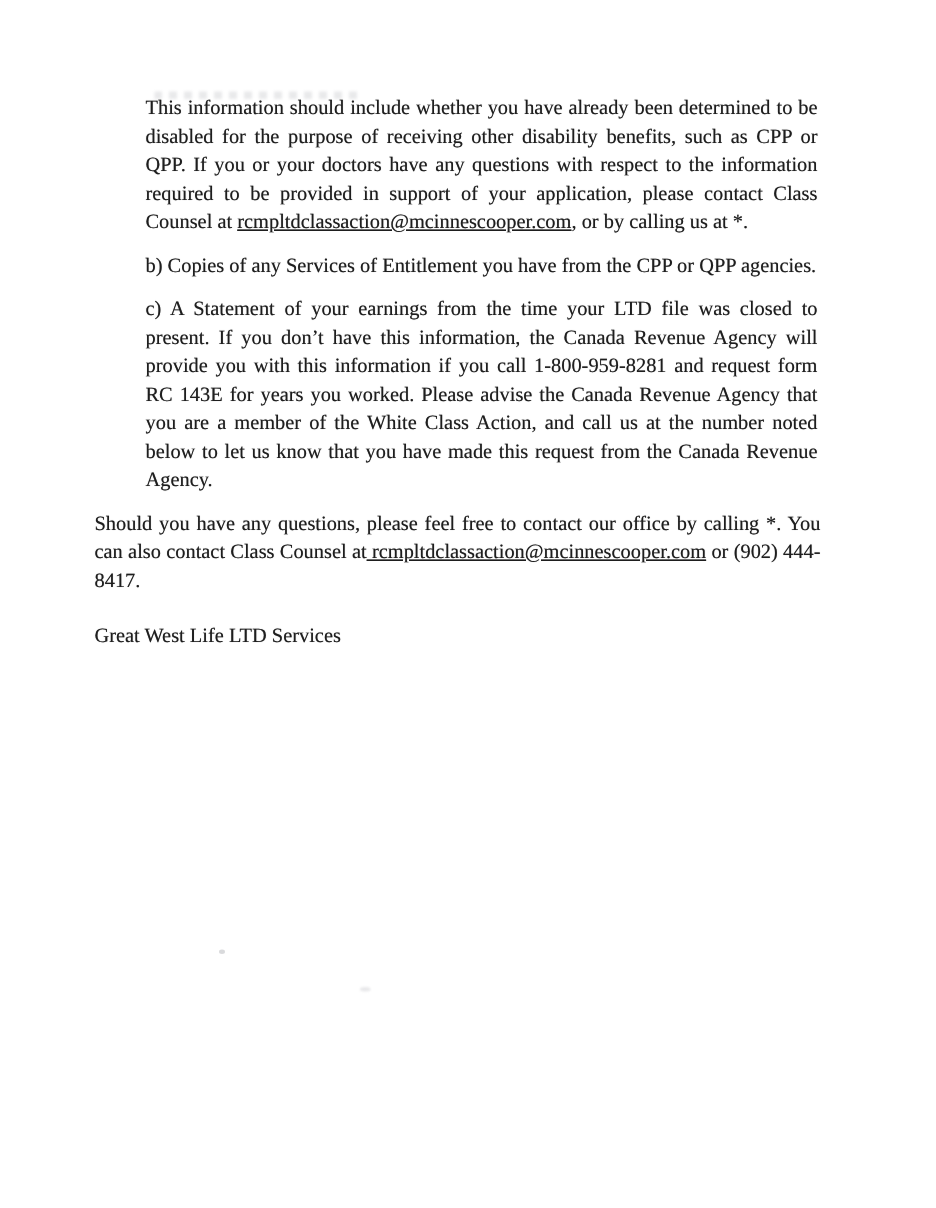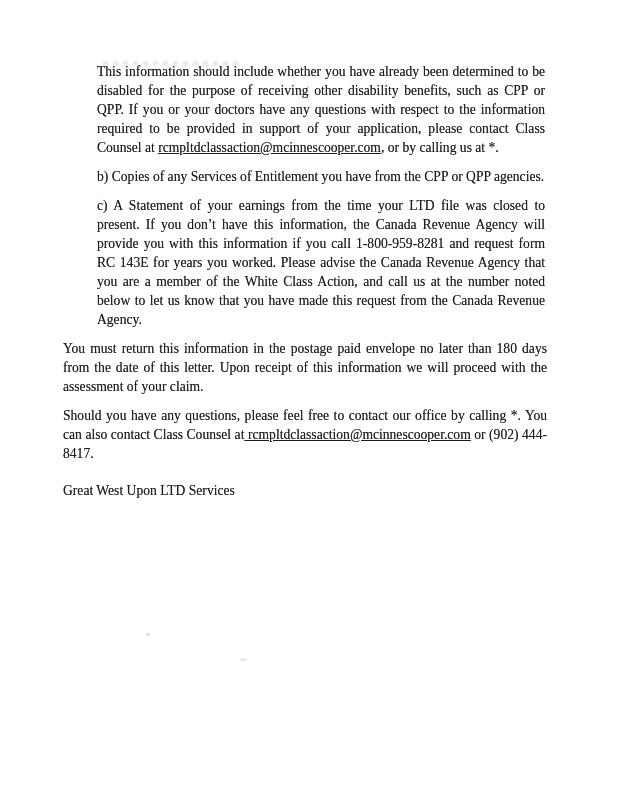--- a/index.html
+++ b/index.html
@@ -84,24 +84,23 @@
   <div class="artifact ghost-line"></div>
 
   <div class="content">
 
     <p class="para indent"><span>This information should include whether you have already been determined to be disabled for the purpose of receiving other disability benefits, such as CPP or QPP.  If you or your doctors have any questions with respect to the information required to be provided in support of your application, please contact Class Counsel at </span><span class="email">rcmpltdclassaction@mcinnescooper.com</span><span>, or by calling us at *.</span></p>
 
     <p class="para indent">b) Copies of any Services of Entitlement you have from the CPP or QPP agencies.</p>
 
     <p class="para indent">c) A Statement of your earnings from the time your LTD file was closed to present. If you don’t have this information, the Canada Revenue Agency will provide you with this information if you call 1-800-959-8281 and request form RC 143E for years you worked.  Please advise the Canada Revenue Agency that you are a member of the White Class Action, and call us at the number noted below to let us know that you have made this request from the Canada Revenue Agency.</p>
 
-    <p class="para">You must return this information in the postage paid envelope no later than 180 days from the date of this letter. Upon receipt of this information we will proceed with the assessment of your claim.</p>
 
     <p class="para"><span>Should you have any questions, please feel free to contact our office by calling *. You can also contact Class Counsel at</span><span class="email"> rcmpltdclassaction@mcinnescooper.com</span><span> or (902) 444-8417.</span></p>
 
-    <p class="para signature">Great West Upon LTD Services</p>
+    <p class="para signature">Great West Life LTD Services</p>
 
   </div>
 
   <div class="artifact speck-1"></div>
   <div class="artifact speck-2"></div>
 
 </div>
 
 </body></html>

